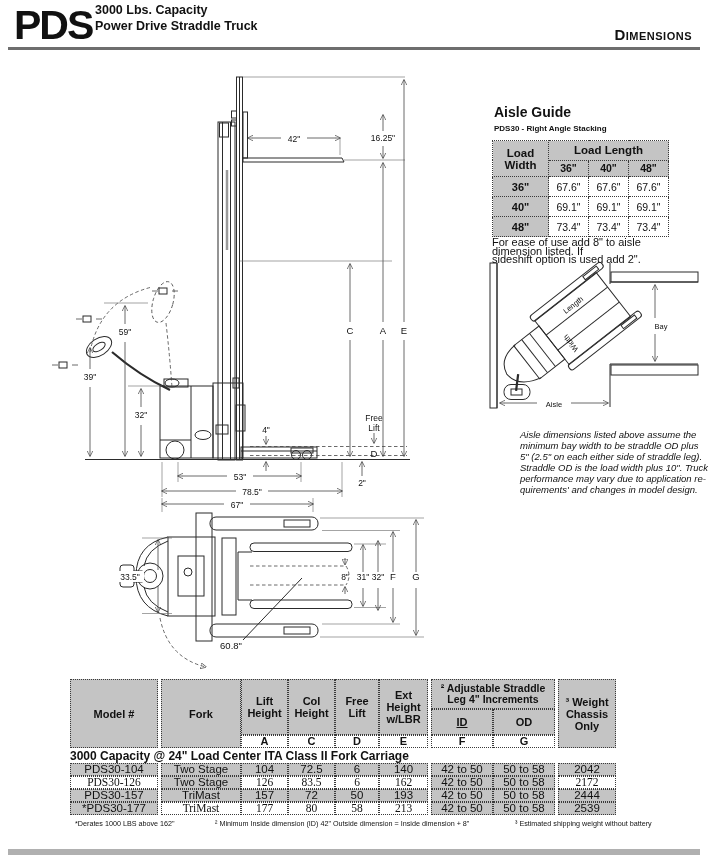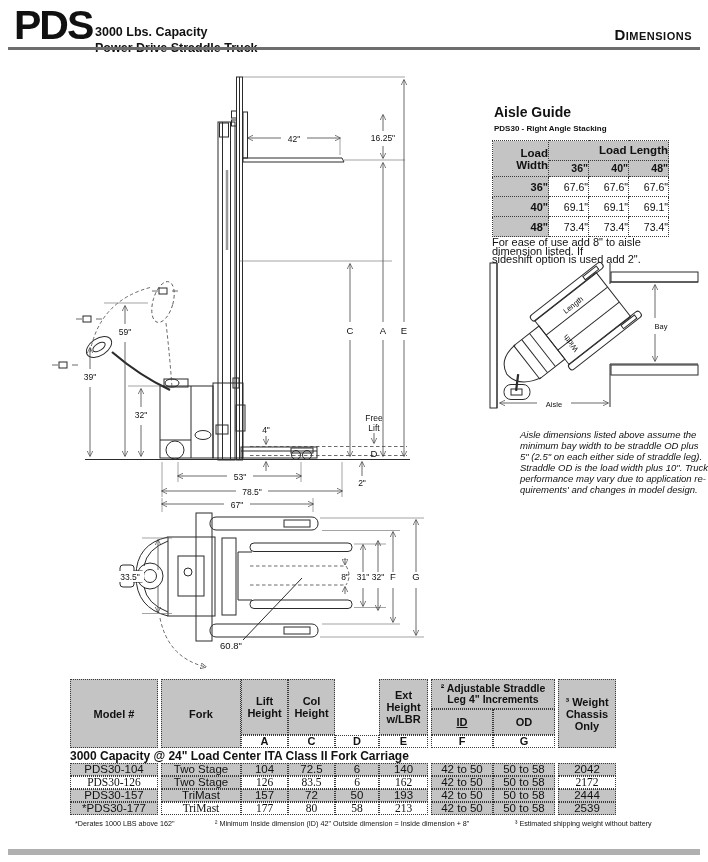--- a/index.html
+++ b/index.html
@@ -1,40 +1,40 @@
 <!DOCTYPE html>
 <html><head>
 <meta charset="utf-8">
 <style>
   html,body{margin:0;padding:0;background:#e8e8e8;}
   .page{position:relative;width:708px;height:862px;background:#ffffff;overflow:hidden;
         font-family:"Liberation Sans",sans-serif;color:#111;}
   
   .logo{position:absolute;left:14px;top:4px;font-size:41px;font-weight:bold;letter-spacing:-2px;line-height:42px;}
-  .hdr-sub{position:absolute;left:95px;top:24px;font-size:12.5px;font-weight:bold;line-height:16px;}
+  .hdr-sub{position:absolute;left:95px;top:2px;font-size:12.5px;font-weight:bold;line-height:16px;}
   .hdr-right{position:absolute;right:16px;top:26px;font-size:15px;font-weight:bold;font-variant:small-caps;letter-spacing:.5px;}
   .hdr-rule{position:absolute;left:8px;top:47px;width:692px;height:3px;background:#6e6e6e;}
   .footer-bar{position:absolute;left:8px;top:849px;width:692px;height:6px;background:#b0b0b0;}
   
   svg.draw{position:absolute;left:0;top:0;width:708px;height:862px;}
   svg.draw path,svg.draw rect,svg.draw line,svg.draw circle,svg.draw ellipse{fill:none;stroke:#2b2b2b;stroke-width:1;}
   svg.draw .dim{stroke:#444;stroke-width:.8;}
   svg.draw .ref{stroke:#666;stroke-width:.6;}
   svg.draw .dash{stroke:#444;stroke-width:.8;stroke-dasharray:3.5,2.5;}
   svg.draw .thick{stroke-width:2.2;}
   svg.draw text{stroke:none;fill:#111;font-family:"Liberation Sans",sans-serif;font-size:8.5px;text-anchor:middle;}
   svg.draw text.big{font-size:9.5px;}
   svg.draw text.sm{font-size:7.5px;}
   svg.draw .lblbg{fill:#fff;stroke:none;}
   svg.draw .grey{stroke:#9a9a9a;stroke-width:2.5;}
   
   .ag-title{position:absolute;left:494px;top:104px;font-size:14px;font-weight:bold;}
   .ag-sub{position:absolute;left:494px;top:124px;font-size:8px;font-weight:bold;}
   table.ag{position:absolute;left:492px;top:140px;border-collapse:collapse;table-layout:fixed;}
-  table.ag th,table.ag td{border:1px dotted #3a3a3a;text-align:right;padding:0;}
+  table.ag th,table.ag td{border:1px dotted #3a3a3a;text-align:center;padding:0;}
   table.ag th{background:#c4c4c4;font-size:11.5px;font-weight:bold;}
   table.ag td{background:#fff;font-size:10.5px;height:19px;}
   table.ag .rowhdr{background:#c4c4c4;font-weight:bold;font-size:11px;}
   .ag-note{position:absolute;left:492px;top:238px;width:190px;font-size:11px;line-height:8.6px;}
   .aisle-text{position:absolute;left:520px;top:430px;width:210px;font-size:9.5px;font-style:italic;line-height:10.9px;}
   
   #spec{position:absolute;left:70px;top:679px;display:grid;
         grid-template-columns:88px 3px 80px 47px 47px 44px 49px 3px 62px 62px 3px 58px;
         grid-template-rows:30px 26px 13px 15px 13px 13px 13px 13px;}
   #spec .hc{background:#c4c4c4;border:1px dotted #3a3a3a;display:flex;align-items:center;justify-content:center;
@@ -347,20 +347,21 @@
     <div>Straddle OD is the load width plus 10". Truck</div>
     <div>performance may vary due to application re-</div>
     <div>quirements' and changes in model design.</div>
   </div>
 
   <div id="spec">
     <div class="hc" style="grid-column:1;grid-row:1/4;">Model #</div>
     <div class="hc" style="grid-column:3;grid-row:1/4;">Fork</div>
     <div class="hc" style="grid-column:4;grid-row:1/3;">Lift Height</div>
     <div class="hc" style="grid-column:5;grid-row:1/3;">Col Height</div>
+    <div class="hc" style="grid-column:6;grid-row:1/3;">Free Lift</div>
     <div class="hc" style="grid-column:7;grid-row:1/3;">Ext Height w/LBR</div>
     <div class="hc small" style="grid-column:9/11;grid-row:1;">² Adjustable Straddle Leg 4" Increments</div>
     <div class="hc" style="grid-column:9;grid-row:2;text-decoration:underline;">ID</div>
     <div class="hc" style="grid-column:10;grid-row:2;">OD</div>
     <div class="hc" style="grid-column:12;grid-row:1/4;">³ Weight Chassis Only</div>
 
     <div class="lt k3">A</div>
     <div class="lt k4">C</div>
     <div class="lt k5">D</div>
     <div class="lt k6">E</div>

